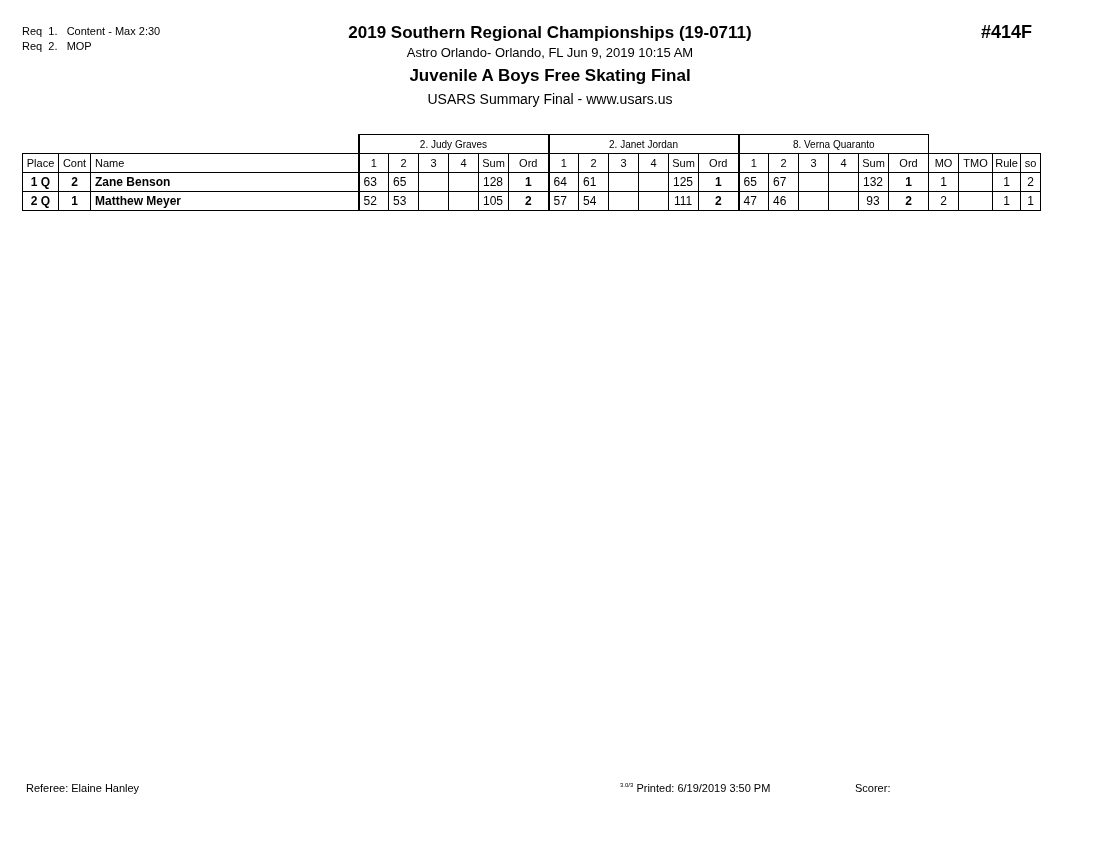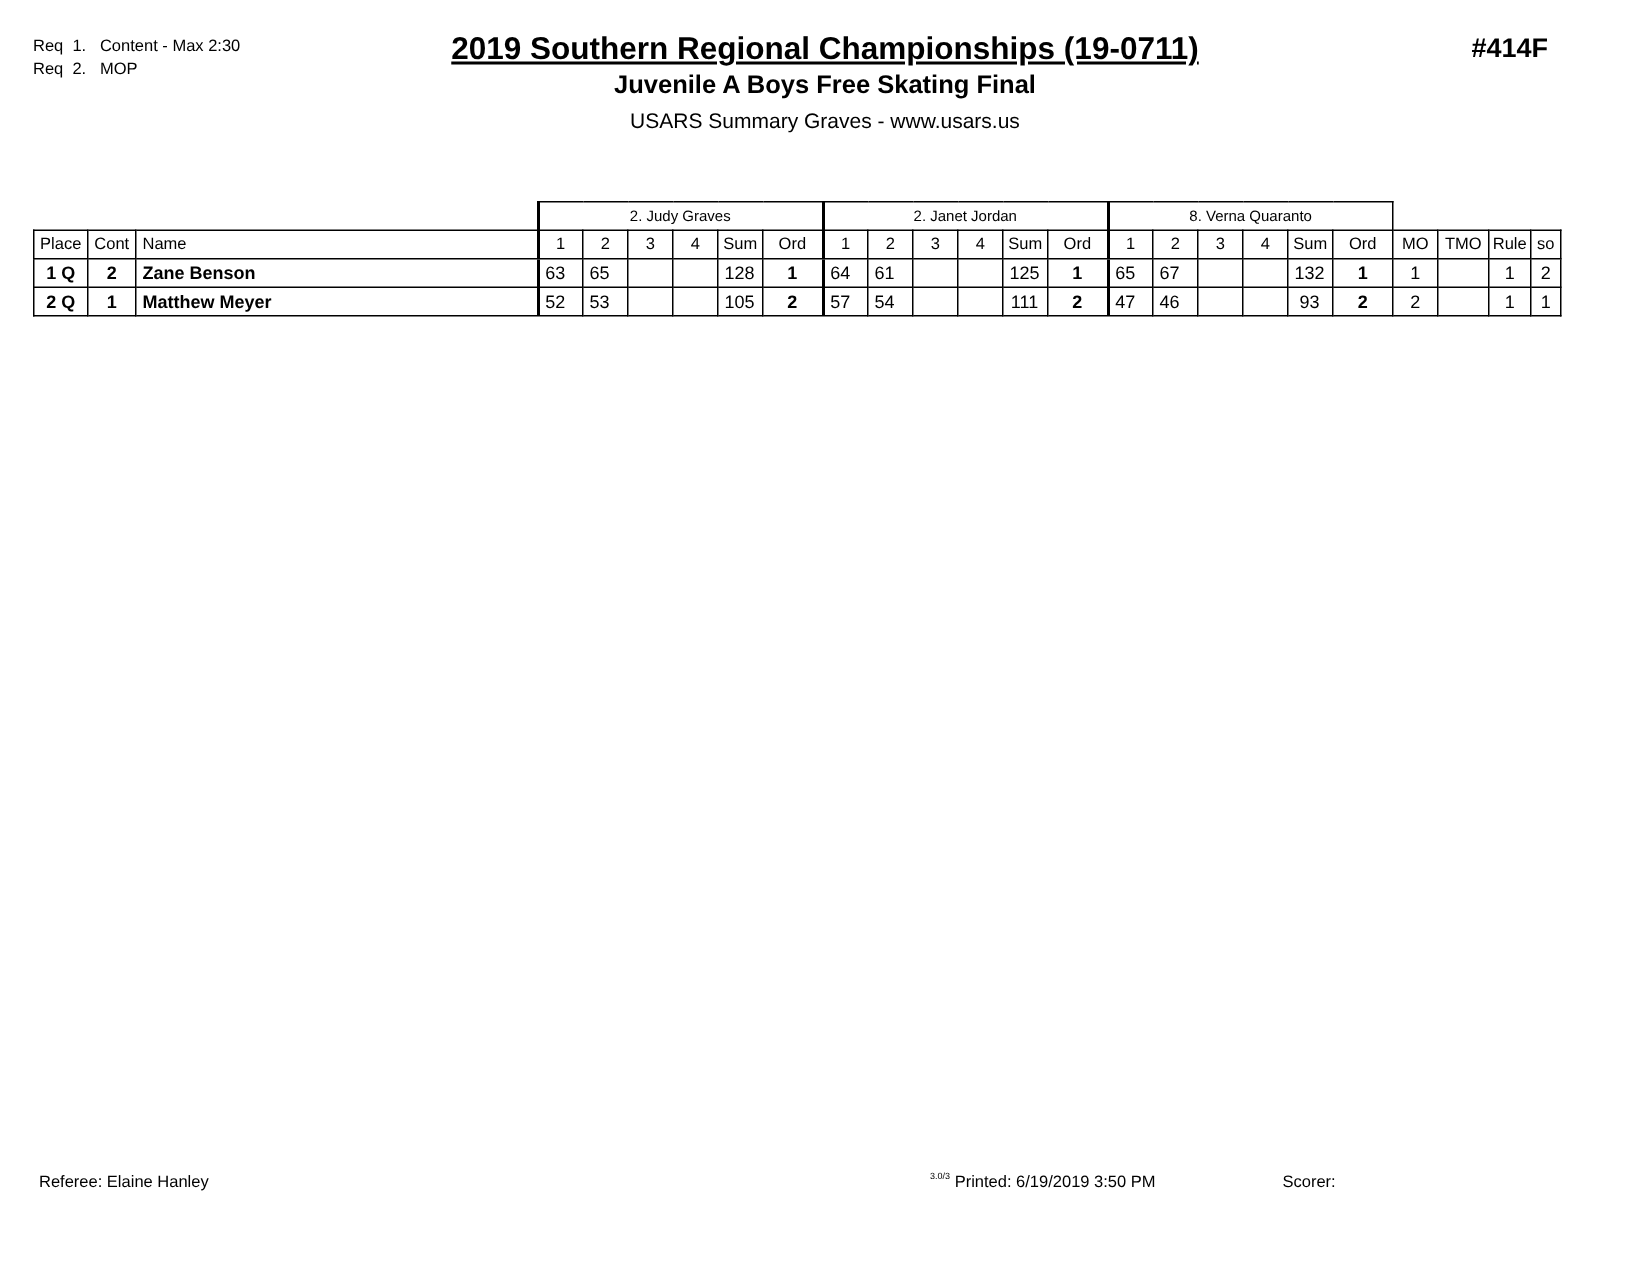--- a/index.html
+++ b/index.html
@@ -28,25 +28,24 @@
 
   
   .header {
     position: absolute;
     left: 0;
     right: 0;
     top: 22px;
     text-align: center;
   }
   .title-main {
-    font-size: 21px;
+    font-size: 17px;
     font-weight: bold;
     letter-spacing: 0px;
     line-height: 21px;
-    text-decoration: underline;
   }
   .title-venue {
     font-size: 13px;
     line-height: 19px;
   }
   .title-event {
     font-size: 17px;
     font-weight: bold;
     line-height: 24px;
     margin-top: 2px;
@@ -147,22 +146,23 @@
 </head>
 <body>
 
 <div class="reqs">
   <div class="req-line">Req  1.   Content - Max 2:30</div>
   <div class="req-line">Req  2.   MOP</div>
 </div>
 
 <div class="header">
   <div class="title-main">2019 Southern Regional Championships (19-0711)</div>
+  <div class="title-venue">Astro Orlando- Orlando, FL   Jun 9, 2019  10:15 AM</div>
   <div class="title-event">Juvenile A Boys Free Skating Final</div>
-  <div class="title-report">USARS Summary Graves - www.usars.us</div>
+  <div class="title-report">USARS Summary Final - www.usars.us</div>
 </div>
 
 <div class="event-number">#414F</div>
 
 <div class="table-wrap">
   <table class="score">
     <tbody>
 
       <tr>
         <td class="no-border col-place"></td>

